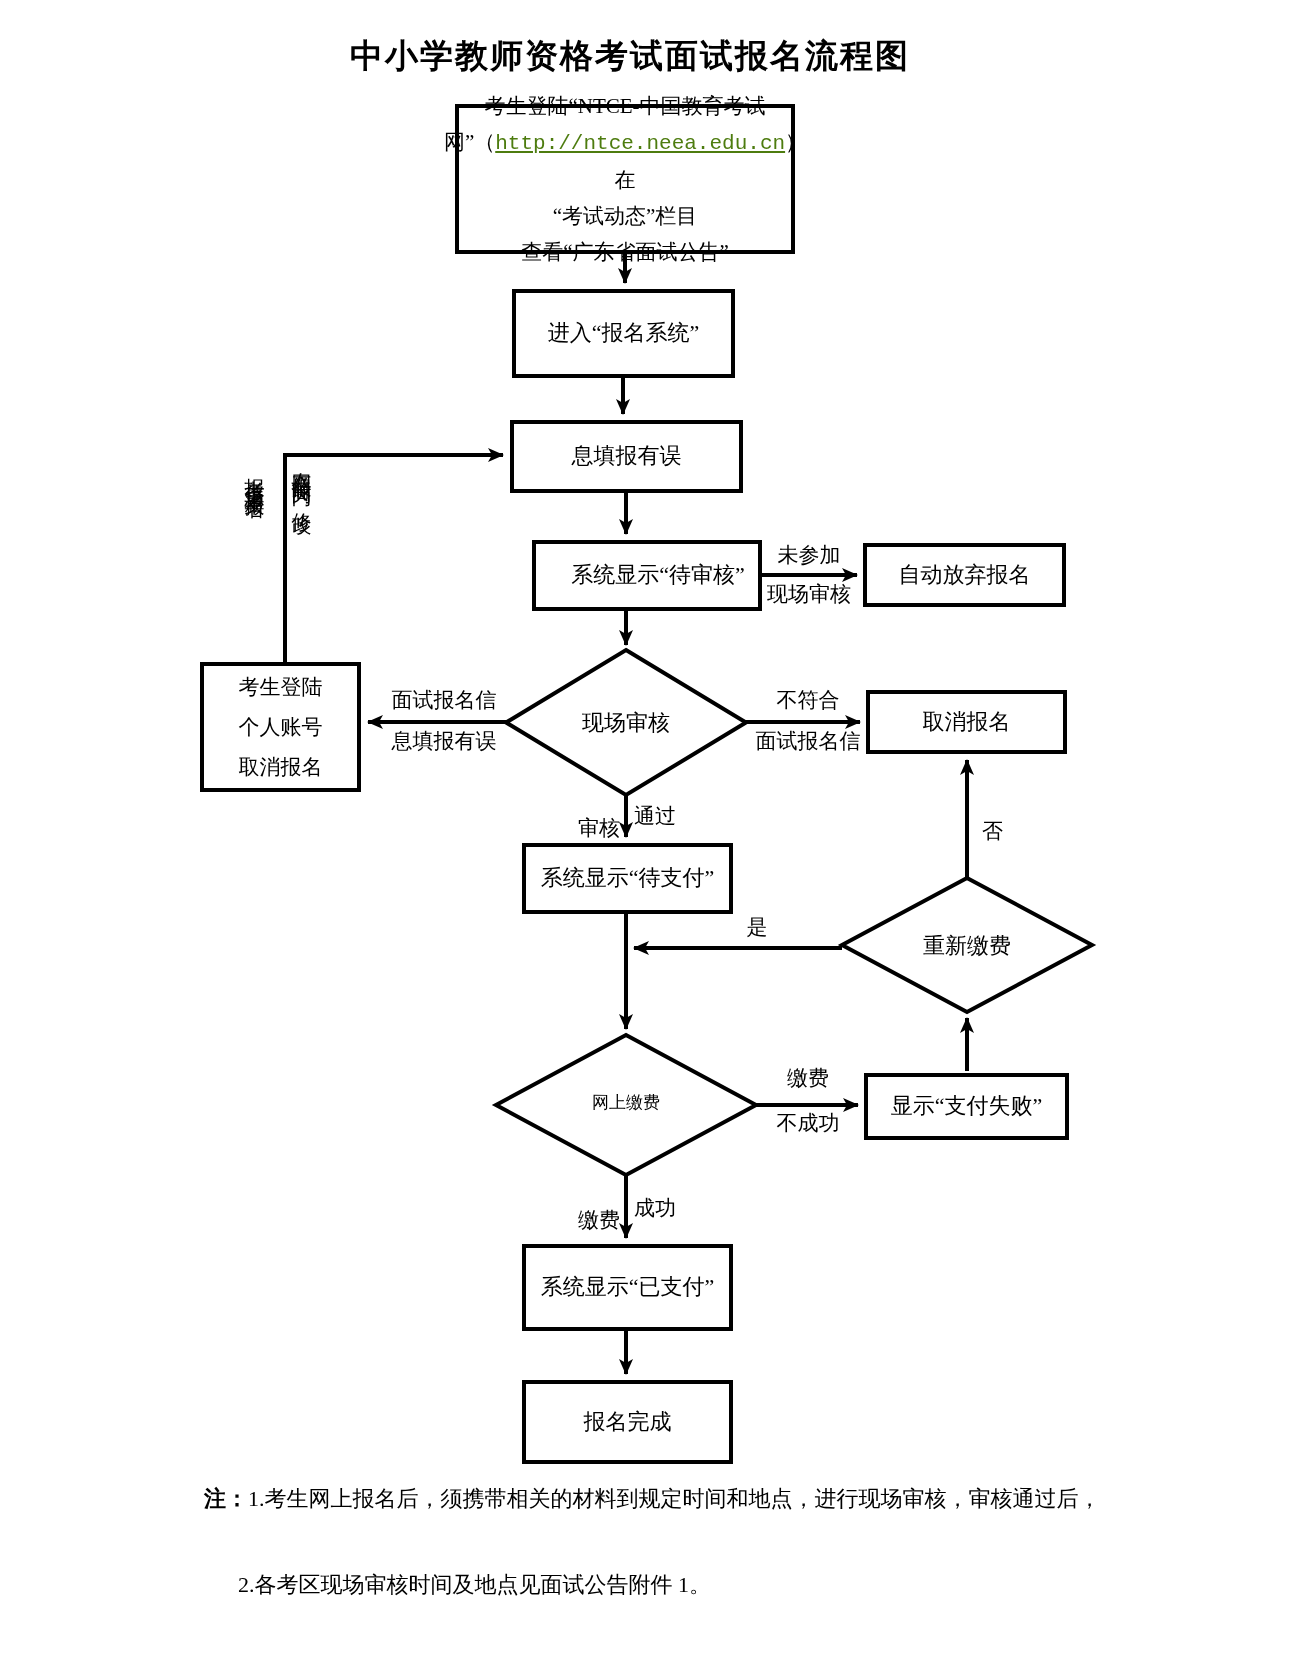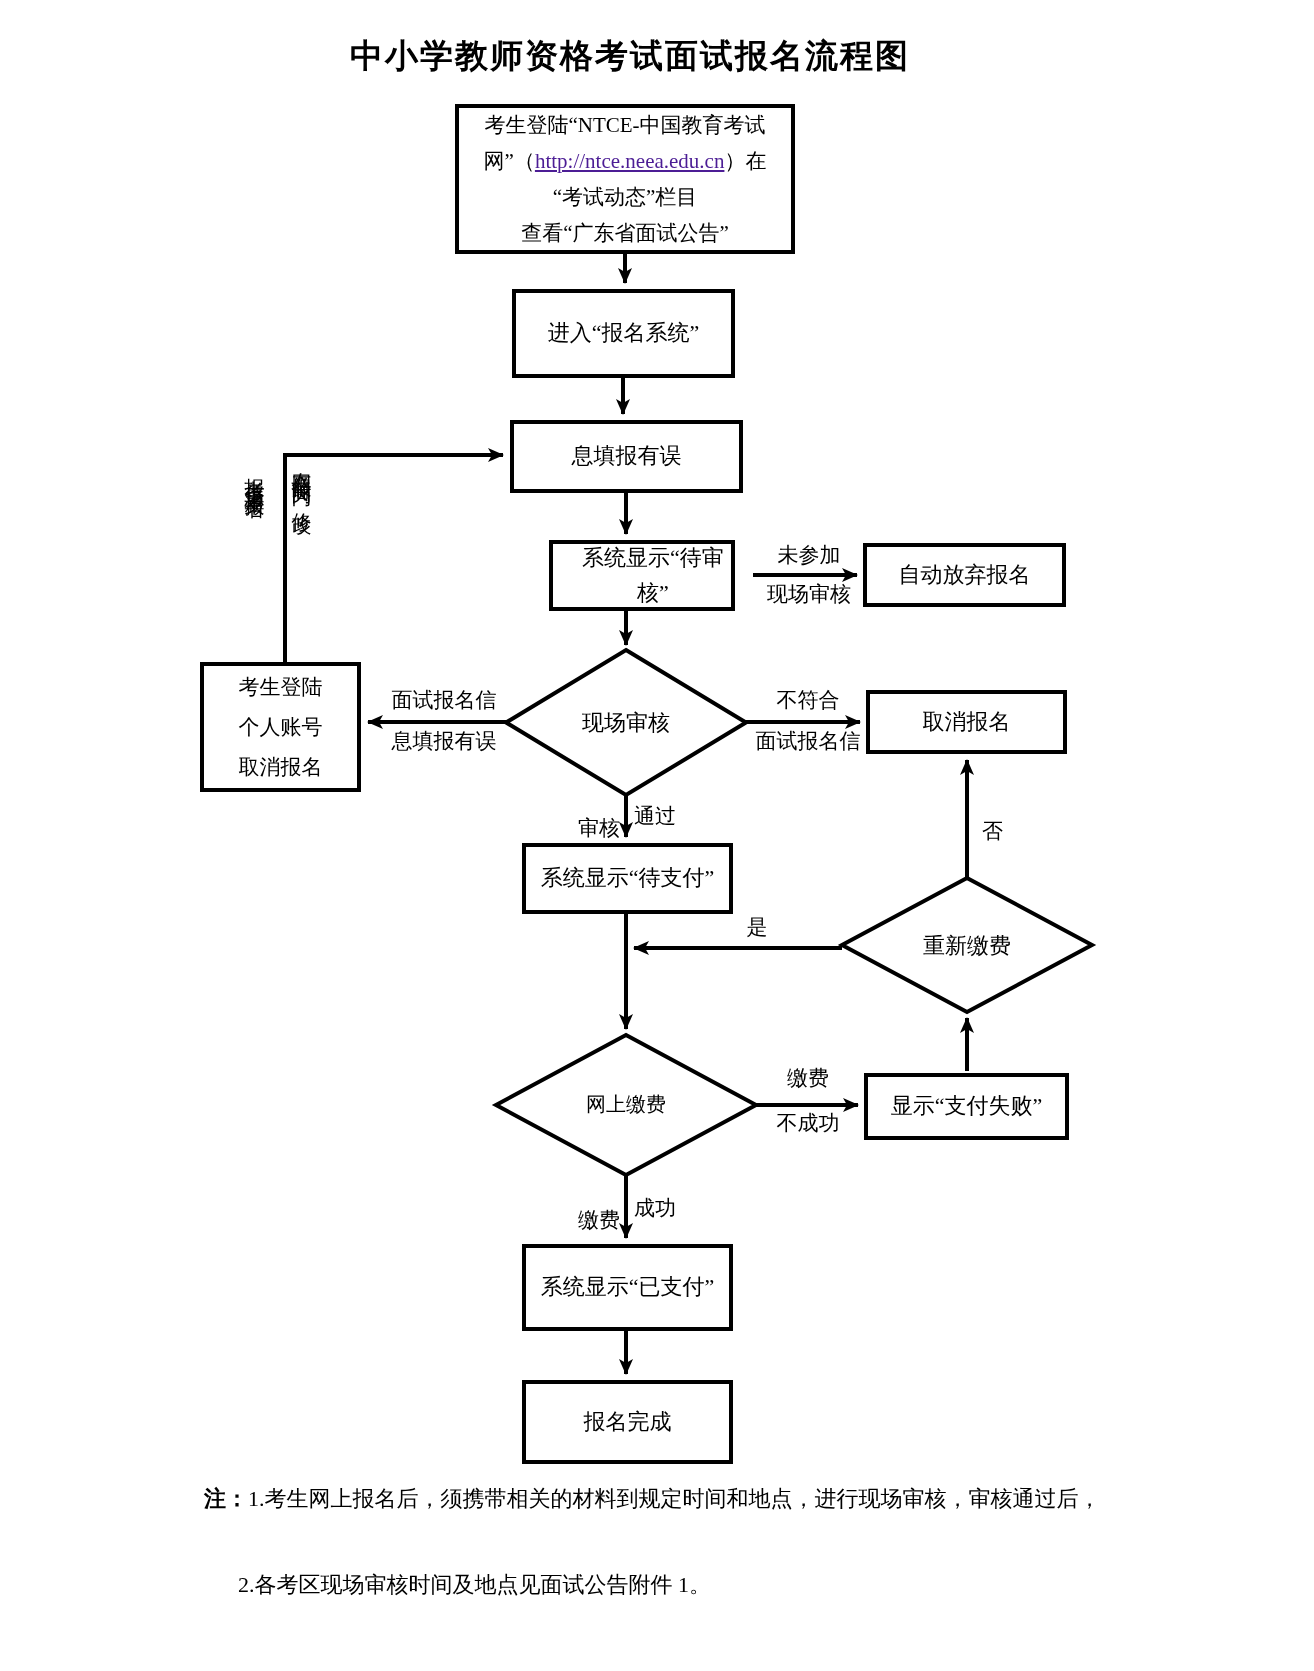--- a/index.html
+++ b/index.html
@@ -11,21 +11,21 @@
   .box{position:absolute;box-sizing:border-box;border:4px solid #000;background:#fff;
        display:flex;flex-direction:column;align-items:center;justify-content:center;
        text-align:center;font-size:22px;line-height:1.55;}
   .box .ln{display:block;}
   .notice{font-size:21px;line-height:36px;padding:2px 6px;}
   .lbl{position:absolute;font-size:21px;white-space:nowrap;}
   .ctr{text-align:center;}
   .rgt{text-align:right;margin-top:12px;}
   .vtext{position:absolute;writing-mode:vertical-rl;text-orientation:upright;
          font-size:20px;letter-spacing:3px;line-height:24px;}
-  .link{color:#4c1d95;text-decoration:underline;cursor:pointer;}
+  .link{color:#4d7c0f;text-decoration:underline;cursor:pointer;font-family:Liberation Mono, monospace;}
   .notes{position:absolute;font-size:22px;line-height:1.4;white-space:nowrap;}
   .notes b{font-weight:700;}
 </style>
 </head>
 <body>
 
 <div class="page">
 
   <svg class="layer" viewBox="0 0 1314 1671">
     <defs>
@@ -64,42 +64,42 @@
     <span class="ln">考生登陆“NTCE-中国教育考试</span>
     <span class="ln"><span>网”（</span><a class="link">http://ntce.neea.edu.cn</a><span>）在</span></span>
     <span class="ln">“考试动态”栏目</span>
     <span class="ln">查看“广东省面试公告”</span>
   </div>
 
   <div class="box" style="left:512px;top:289px;width:223px;height:89px;">进入“报名系统”</div>
 
   <div class="box" style="left:510px;top:420px;width:233px;height:73px;">息填报有误</div>
 
-  <div class="box" style="left:549px;top:540px;width:186px;height:71px;padding-left:22px;">系统显示“待审核”</div>
+  <div class="box" style="left:532px;top:540px;width:230px;height:71px;padding-left:22px;">系统显示“待审核”</div>
 
   <div class="box" style="left:863px;top:543px;width:203px;height:64px;">自动放弃报名</div>
 
   <div class="box" style="left:200px;top:662px;width:161px;height:130px;font-size:21px;line-height:40px;">
     <span class="ln">考生登陆</span>
     <span class="ln">个人账号</span>
     <span class="ln">取消报名</span>
   </div>
 
   <div class="box" style="left:866px;top:690px;width:201px;height:64px;">取消报名</div>
 
   <div class="box" style="left:522px;top:843px;width:211px;height:71px;">系统显示“待支付”</div>
 
   <div class="box" style="left:864px;top:1073px;width:205px;height:67px;">显示“支付失败”</div>
 
   <div class="box" style="left:522px;top:1244px;width:211px;height:87px;">系统显示“已支付”</div>
 
   <div class="box" style="left:522px;top:1380px;width:211px;height:84px;">报名完成</div>
 
   <div class="lbl ctr" style="left:506px;top:708px;width:240px;font-size:22px;">现场审核</div>
-  <div class="lbl ctr" style="left:496px;top:1091px;width:260px;font-size:20px;">网上缴费</div>
+  <div class="lbl ctr" style="left:496px;top:1091px;width:260px;font-size:17px;">网上缴费</div>
   <div class="lbl ctr" style="left:842px;top:931px;width:250px;font-size:22px;">重新缴费</div>
 
   <div class="lbl ctr" style="left:753px;top:541px;width:112px;">未参加</div>
   <div class="lbl ctr" style="left:748px;top:580px;width:122px;">现场审核</div>
 
   <div class="lbl ctr" style="left:380px;top:686px;width:128px;">面试报名信</div>
   <div class="lbl ctr" style="left:380px;top:727px;width:128px;">息填报有误</div>
 
   <div class="lbl ctr" style="left:750px;top:686px;width:116px;">不符合</div>
   <div class="lbl ctr" style="left:744px;top:727px;width:128px;">面试报名信</div>

